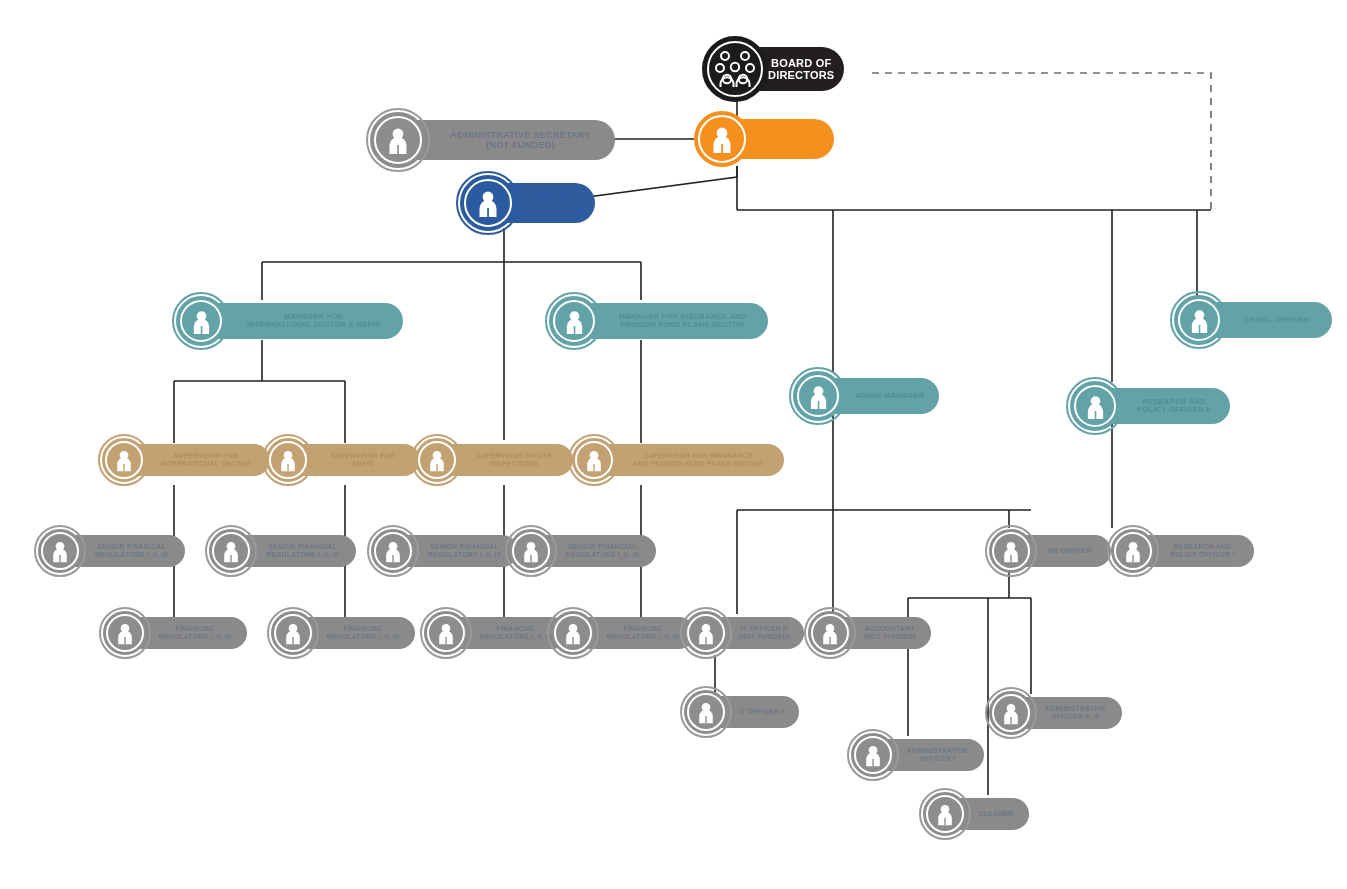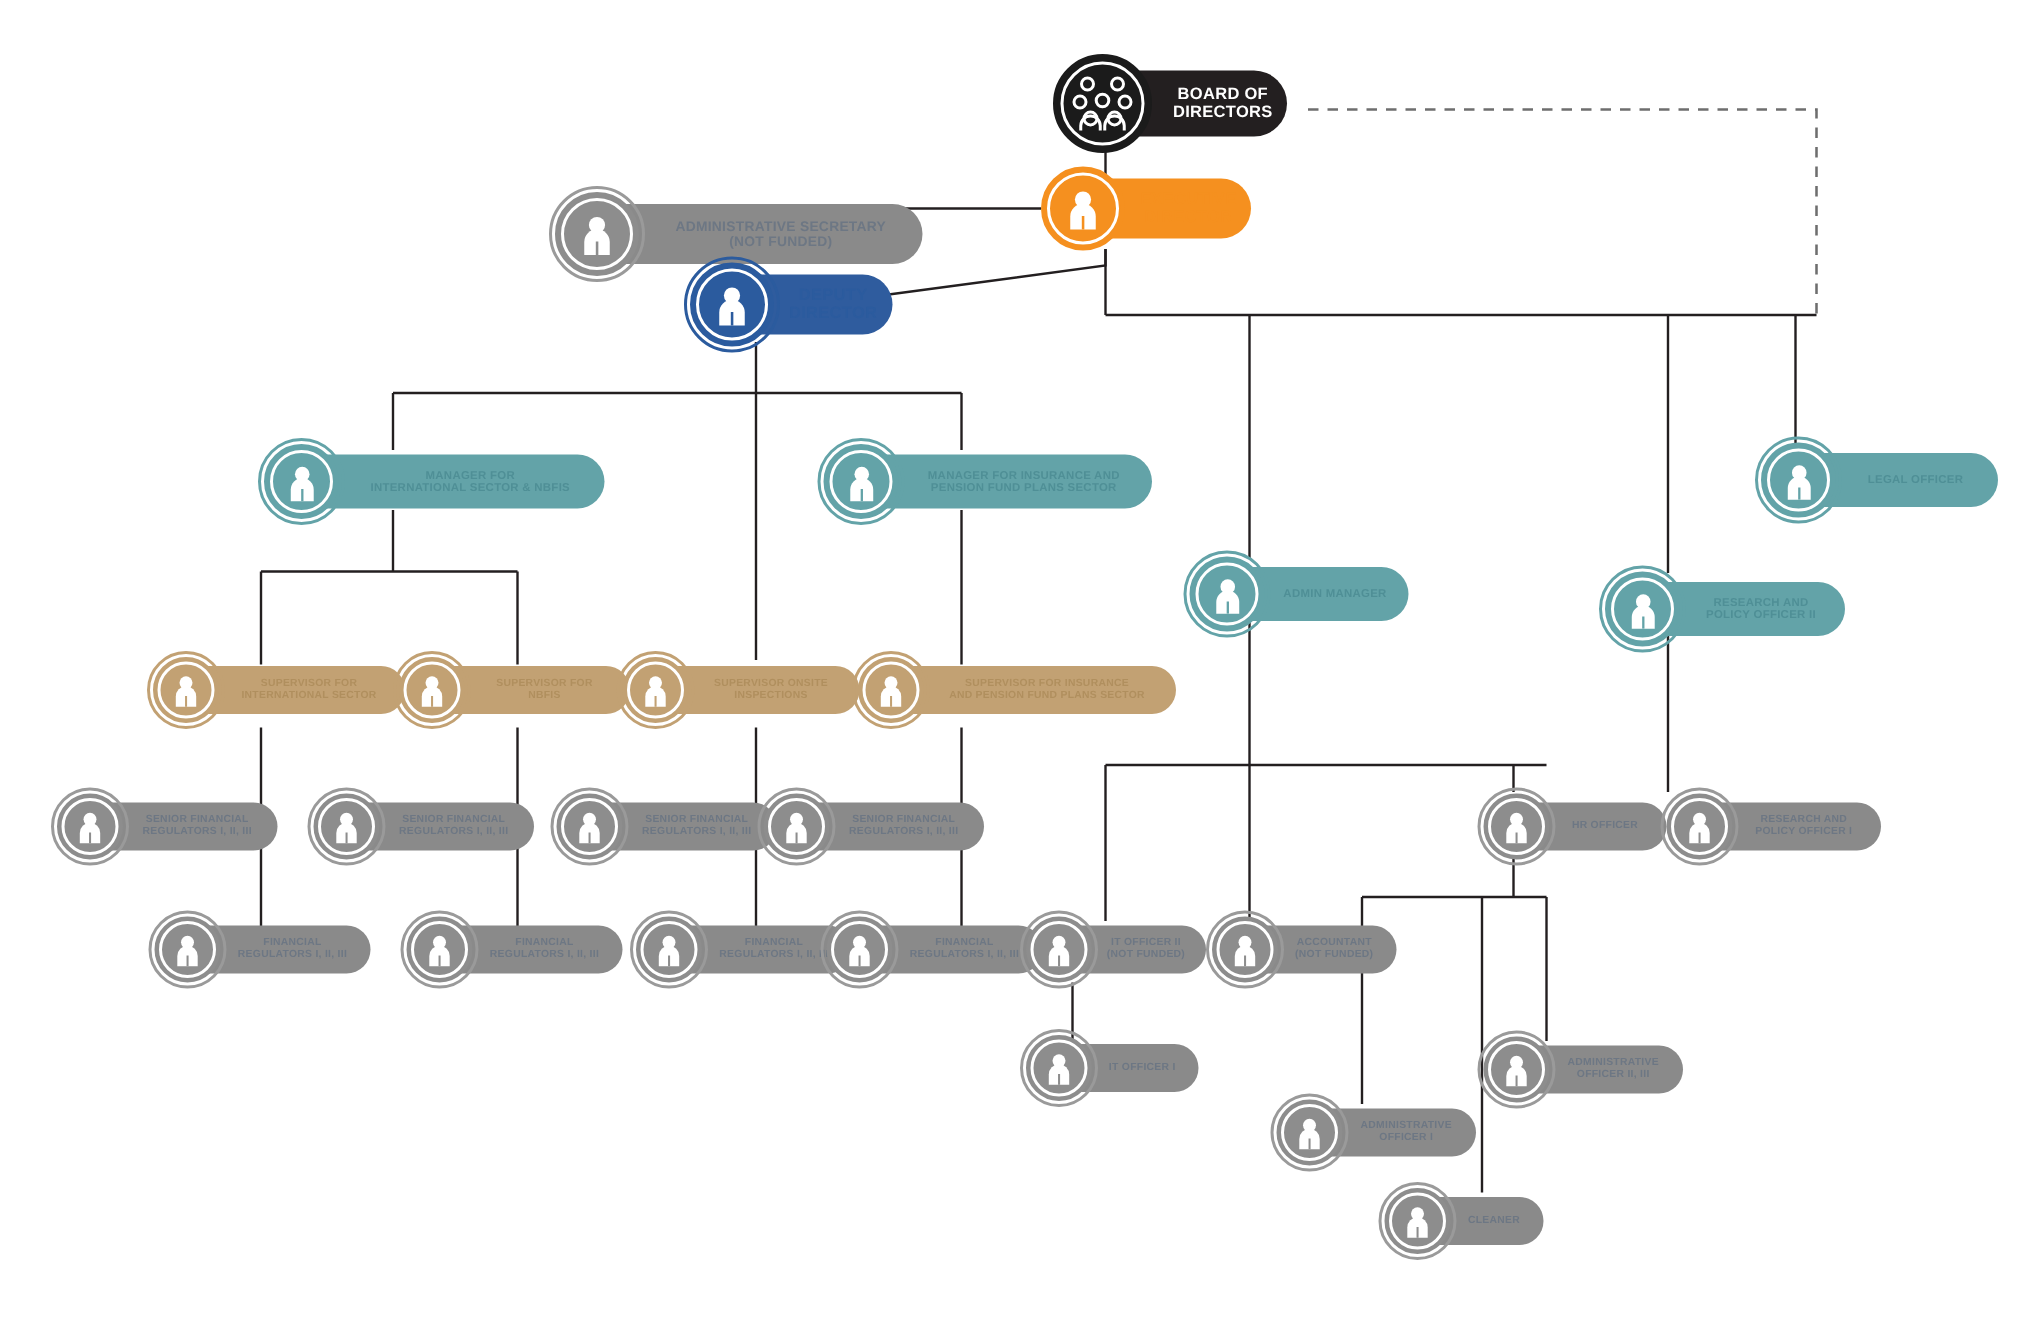--- a/index.html
+++ b/index.html
@@ -21,21 +21,21 @@
   .node .circ{
     position:relative;z-index:2;border-radius:50%;
     display:flex;align-items:center;justify-content:center;box-sizing:border-box;
   }
   .node .circ svg{display:block;}
   
   .sz-xl .circ{width:66px;height:66px;}
   .sz-lg .circ{width:56px;height:56px;}
   .sz-md .circ{width:50px;height:50px;}
   .sz-sm .circ{width:44px;height:44px;}
-  .sz-xl .pill{left:52px;height:44px;border-radius:0 22px 22px 0;padding-left:28px;}
+  .sz-xl .pill{left:38px;height:44px;border-radius:0 22px 22px 0;padding-left:28px;}
   .sz-lg .pill{left:40px;height:40px;border-radius:0 20px 20px 0;padding-left:26px;}
   .sz-md .pill{left:34px;height:36px;border-radius:0 18px 18px 0;padding-left:24px;}
   .sz-sm .pill{left:30px;height:32px;border-radius:0 16px 16px 0;padding-left:20px;}
   
   .t-dark .circ{background:#1b1b1b;border:3px solid #1b1b1b;}
   .t-dark .pill{background:#231f20;}
   .t-dark .lbl{color:#ffffff;}
   .t-orange .circ{background:#f5901f;border:3px solid #f5901f;}
   .t-orange .pill{background:#f5901f;}
   .t-orange .lbl{color:#f5901f;}
@@ -191,21 +191,21 @@
         <svg width="30" height="30" viewBox="0 0 30 30" aria-hidden="true">
           <circle cx="15" cy="9" r="5.4" fill="#ffffff"></circle>
           <path d="M6.5 29 v-8.6 a8.5 8.5 0 0 1 17 0 V29 Z" fill="#ffffff"></path>
           <rect x="14.2" y="20" width="1.7" height="9" fill="#f5901f"></rect>
         </svg>
       </div>
       <div class="ring"></div>
     </div>
   </div>
 
-  <div class="node sz-lg t-gray fs-11" style="left:370px;top:128px;">
+  <div class="node sz-lg t-gray fs-11" style="left:370px;top:112px;">
     <div class="pill" style="width:205px;">
       <span class="lbl">ADMINISTRATIVE SECRETARY
 (NOT FUNDED)</span>
     </div>
     <div class="circwrap">
       <div class="circ">
         <svg width="30" height="30" viewBox="0 0 30 30" aria-hidden="true">
           <circle cx="15" cy="9" r="5.4" fill="#ffffff"></circle>
           <path d="M6.5 29 v-8.6 a8.5 8.5 0 0 1 17 0 V29 Z" fill="#ffffff"></path>
           <rect x="14.2" y="20" width="1.7" height="9" fill="#8d8d8d"></rect>

